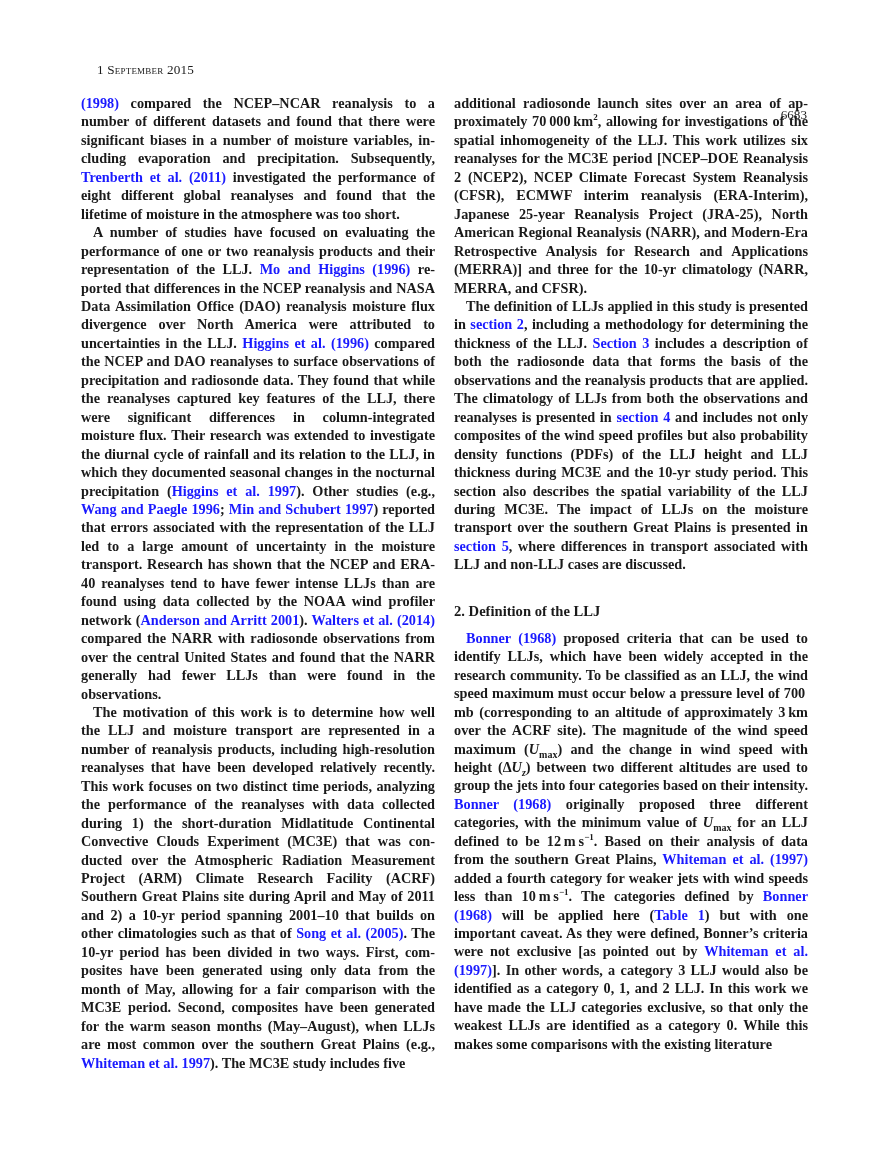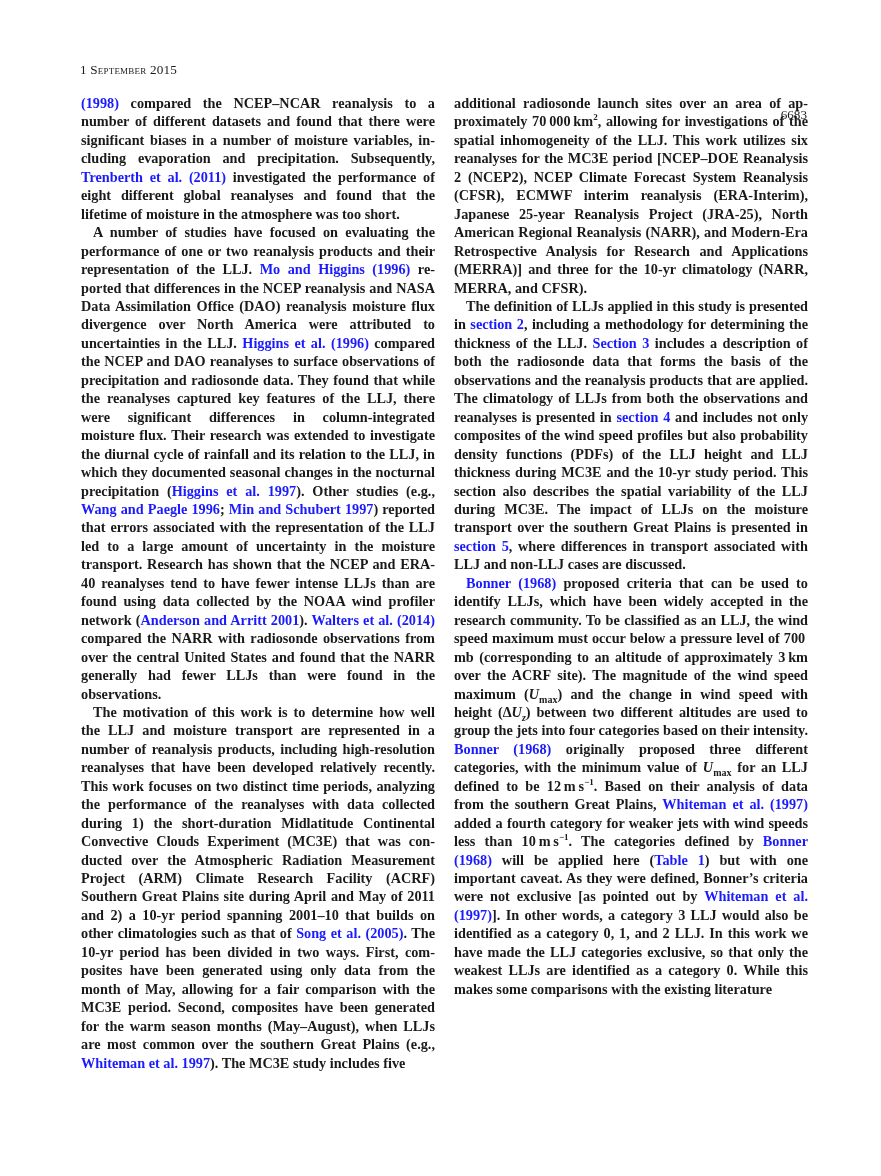--- a/index.html
+++ b/index.html
@@ -1,20 +1,20 @@
 <!DOCTYPE html>
 <html><head>
 <meta charset="utf-8">
 <style>
   html, body { margin: 0; padding: 0; background: #ffffff; }
   body { width: 881px; height: 1176px; position: relative; overflow: hidden;
          font-family: "Liberation Serif", "DejaVu Serif", serif; color: #1a1a1a; }
   .header { position: absolute; top: 62px; left: 80px; width: 727px; height: 20px;
             font-size: 13.2px; }
-  .header .left { position: absolute; left: 0; top: 0; font-variant: small-caps; letter-spacing: 0.2px; }
+  .header .left { position: absolute; left: 17px; top: 0; font-variant: small-caps; letter-spacing: 0.2px; }
   .header .center { position: absolute; left: 0; right: 0; text-align: center; top: 0; letter-spacing: 2.2px; }
   .header .right { position: absolute; right: 0; top: 0; margin-top: 45px; }
   .col { position: absolute; top: 94px; width: 354px; font-size: 14.25px; line-height: 18.45px;
          text-align: justify; hyphens: manual; }
   .col.left { left: 81px; }
   .col.right { left: 454px; }
   .col p { margin: 0; text-indent: 0; font-weight: bold; }
   .col p.ind { text-indent: 12px; }
   a.ref { color: #1a1aff; text-decoration: none; }
   h2.sec { font-size: 14.6px; font-weight: bold; margin: 28px 0 9px 0; line-height: 18px; text-align: left; }
@@ -35,15 +35,16 @@
   <p class="ind"><span>A number of studies have focused on evaluating the performance of one or two reanalysis products and their representation of the LLJ. </span><a class="ref">Mo and Higgins (1996)</a><span> re­ported that differences in the NCEP reanalysis and NASA Data Assimilation Office (DAO) reanalysis moisture flux divergence over North America were at­tributed to uncertainties in the LLJ. </span><a class="ref">Higgins et al. (1996)</a><span> compared the NCEP and DAO reanalyses to surface observations of precipitation and radiosonde data. They found that while the reanalyses captured key features of the LLJ, there were significant differences in column-integrated moisture flux. Their research was extended to investigate the diurnal cycle of rainfall and its relation to the LLJ, in which they documented seasonal changes in the nocturnal precipitation (</span><a class="ref">Higgins et al. 1997</a><span>). Other studies (e.g., </span><a class="ref">Wang and Paegle 1996</a><span>; </span><a class="ref">Min and Schubert 1997</a><span>) reported that errors associated with the repre­sentation of the LLJ led to a large amount of uncertainty in the moisture transport. Research has shown that the NCEP and ERA-40 reanalyses tend to have fewer in­tense LLJs than are found using data collected by the NOAA wind profiler network (</span><a class="ref">Anderson and Arritt 2001</a><span>). </span><a class="ref">Walters et al. (2014)</a><span> compared the NARR with radiosonde observations from over the central United States and found that the NARR generally had fewer LLJs than were found in the observations.</span></p>
 
   <p class="ind"><span>The motivation of this work is to determine how well the LLJ and moisture transport are represented in a number of reanalysis products, including high-resolution reanalyses that have been developed relatively recently. This work focuses on two distinct time periods, analyz­ing the performance of the reanalyses with data collected during 1) the short-duration Midlatitude Continental Convective Clouds Experiment (MC3E) that was con­ducted over the Atmospheric Radiation Measurement Project (ARM) Climate Research Facility (ACRF) Southern Great Plains site during April and May of 2011 and 2) a 10-yr period spanning 2001–10 that builds on other climatologies such as that of </span><a class="ref">Song et al. (2005)</a><span>. The 10-yr period has been divided in two ways. First, com­posites have been generated using only data from the month of May, allowing for a fair comparison with the MC3E period. Second, composites have been generated for the warm season months (May–August), when LLJs are most common over the southern Great Plains (e.g., </span><a class="ref">Whiteman et al. 1997</a><span>). The MC3E study includes five</span></p>
 </div>
 
 <div class="col right">
   <p><span>additional radiosonde launch sites over an area of ap­proximately 70 000 km</span><sup>2</sup><span>, allowing for investigations of the spatial inhomogeneity of the LLJ. This work utilizes six reanalyses for the MC3E period [NCEP–DOE Re­analysis 2 (NCEP2), NCEP Climate Forecast System Reanalysis (CFSR), ECMWF interim reanalysis (ERA-Interim), Japanese 25-year Reanalysis Project (JRA-25), North American Regional Reanalysis (NARR), and Modern-Era Retrospective Analysis for Research and Applications (MERRA)] and three for the 10-yr clima­tology (NARR, MERRA, and CFSR).</span></p>
 
   <p class="ind"><span>The definition of LLJs applied in this study is presented in </span><a class="ref">section 2</a><span>, including a methodology for determining the thickness of the LLJ. </span><a class="ref">Section 3</a><span> includes a de­scription of both the radiosonde data that forms the basis of the observations and the reanalysis products that are applied. The climatology of LLJs from both the observations and reanalyses is presented in </span><a class="ref">section 4</a><span> and includes not only composites of the wind speed profiles but also probability density functions (PDFs) of the LLJ height and LLJ thickness during MC3E and the 10-yr study period. This section also describes the spatial variability of the LLJ during MC3E. The impact of LLJs on the moisture transport over the southern Great Plains is presented in </span><a class="ref">section 5</a><span>, where differ­ences in transport associated with LLJ and non-LLJ cases are discussed.</span></p>
 
+  <h2 class="sec">2.  Definition of the LLJ</h2>
 
   <p class="ind"><a class="ref">Bonner (1968)</a><span> proposed criteria that can be used to identify LLJs, which have been widely accepted in the research community. To be classified as an LLJ, the wind speed maximum must occur below a pressure level of 700 mb (corresponding to an altitude of approxi­mately 3 km over the ACRF site). The magnitude of the wind speed maximum (</span><i>U</i><sub>max</sub><span>) and the change in wind speed with height (Δ</span><i>U</i><sub style="font-style:italic">z</sub><span>) between two different altitudes are used to group the jets into four categories based on their intensity. </span><a class="ref">Bonner (1968)</a><span> originally proposed three different categories, with the minimum value of </span><i>U</i><sub>max</sub><span> for an LLJ defined to be 12 m s</span><sup>−1</sup><span>. Based on their analysis of data from the southern Great Plains, </span><a class="ref">Whiteman et al. (1997)</a><span> added a fourth category for weaker jets with wind speeds less than 10 m s</span><sup>−1</sup><span>. The categories defined by </span><a class="ref">Bonner (1968)</a><span> will be applied here (</span><a class="ref">Table 1</a><span>) but with one important caveat. As they were defined, Bonner’s criteria were not exclusive [as pointed out by </span><a class="ref">Whiteman et al. (1997)</a><span>]. In other words, a category 3 LLJ would also be identified as a category 0, 1, and 2 LLJ. In this work we have made the LLJ categories exclusive, so that only the weakest LLJs are identified as a category 0. While this makes some comparisons with the existing literature</span></p>
 </div>
 
 </body></html>

